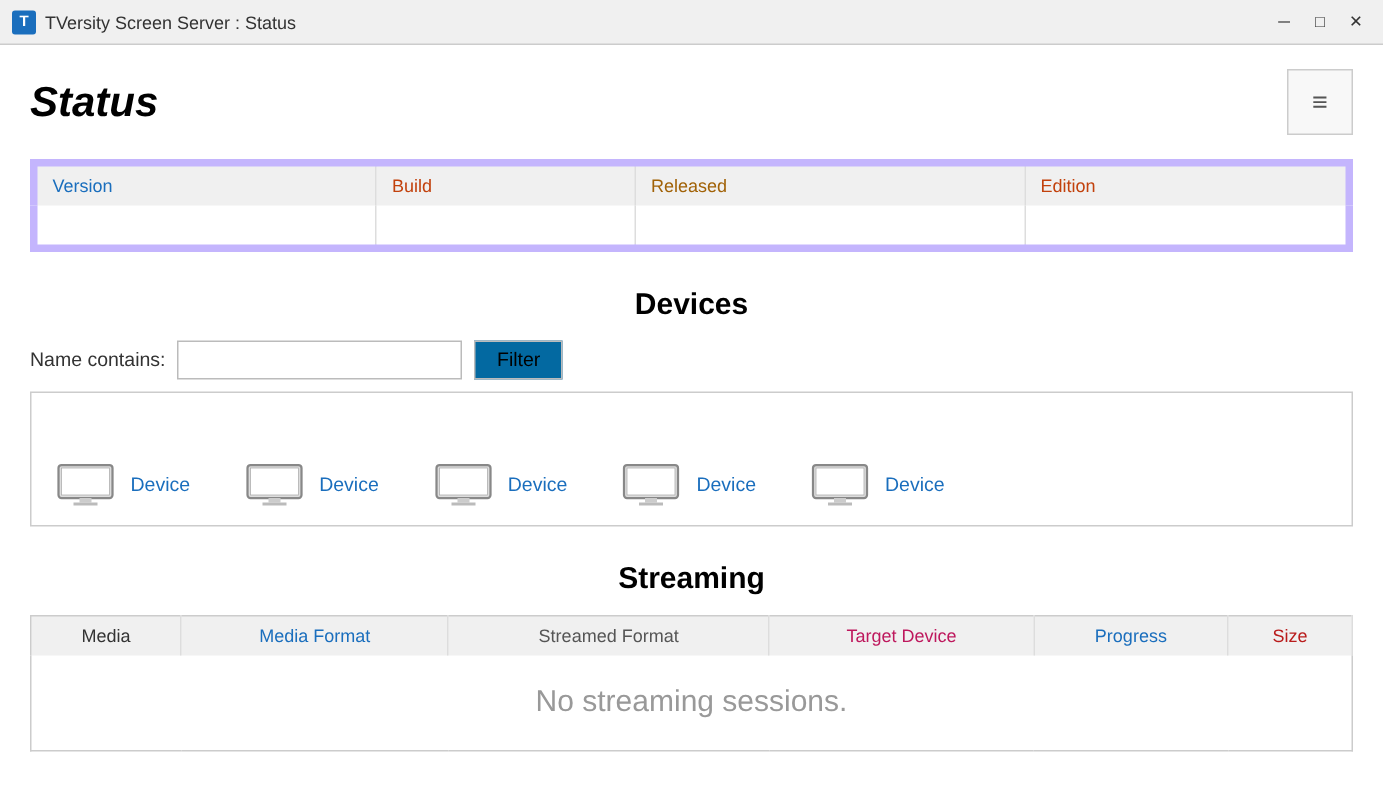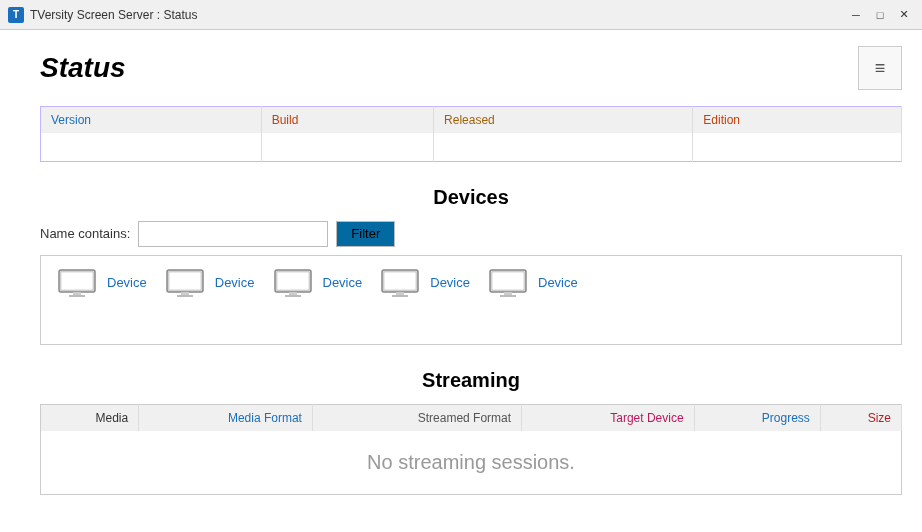--- a/index.html
+++ b/index.html
@@ -61,21 +61,20 @@
       justify-content: center;
       font-size: 11px;
       color: #333;
     }
 
     
     .main-wrapper {
       display: flex;
       flex: 1;
       overflow: hidden;
-      padding-left: 20px;
     }
     .content {
       flex: 1;
       overflow-y: auto;
       overflow-x: hidden;
       padding: 0;
     }
     .content::-webkit-scrollbar { width: 16px; }
     .content::-webkit-scrollbar-track { background: #f0f0f0; border-left: 1px solid #ccc; }
     .content::-webkit-scrollbar-thumb { background: #c0c0c0; border: 1px solid #aaa; }
@@ -106,21 +105,21 @@
       display: flex;
       align-items: center;
       justify-content: center;
       font-size: 18px;
       color: #555;
     }
 
     
     .info-table {
       width: 100%;
-      border: 1px solid #c4b5fd;
+      border: 5px solid #c4b5fd;
       border-collapse: collapse;
       margin-bottom: 24px;
     }
     .info-table thead tr {
       background: #f0f0f0;
     }
     .info-table th {
       text-align: left;
       padding: 6px 10px;
       font-weight: normal;
@@ -171,22 +170,22 @@
       height: 26px;
       cursor: pointer;
       font-size: 13px;
     }
 
     .devices-box {
       border: 1px solid #ccc;
       padding: 12px 16px;
       min-height: 90px;
       display: flex;
-      align-items: flex-start;
-      gap: 18px;
+      align-items: flex-end;
+      gap: 36px;
       overflow-x: auto;
       position: relative;
     }
     .device-item {
       display: flex;
       align-items: center;
       gap: 6px;
       cursor: pointer;
     }
     .device-icon {
@@ -208,21 +207,21 @@
     .streaming-section { }
     .streaming-table {
       width: 100%;
       border: 1px solid #ccc;
       border-collapse: collapse;
     }
     .streaming-table thead tr {
       background: #f0f0f0;
     }
     .streaming-table th {
-      text-align: right;
+      text-align: center;
       padding: 6px 10px;
       font-weight: normal;
       color: #555;
       border-right: 1px solid #ddd;
       font-size: 12px;
       margin-left: 24px;
     }
     .streaming-table th:first-child { color: #333; }
     .streaming-table th:nth-child(2) { color: #1a6ebd; }
     .streaming-table th:nth-child(3) { color: #555; }

